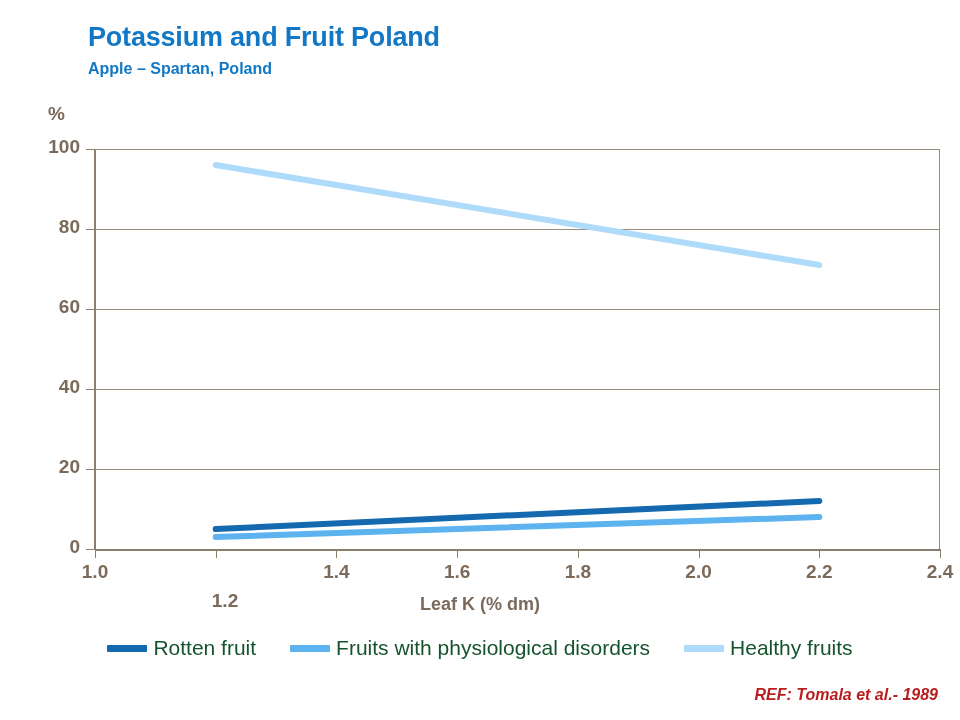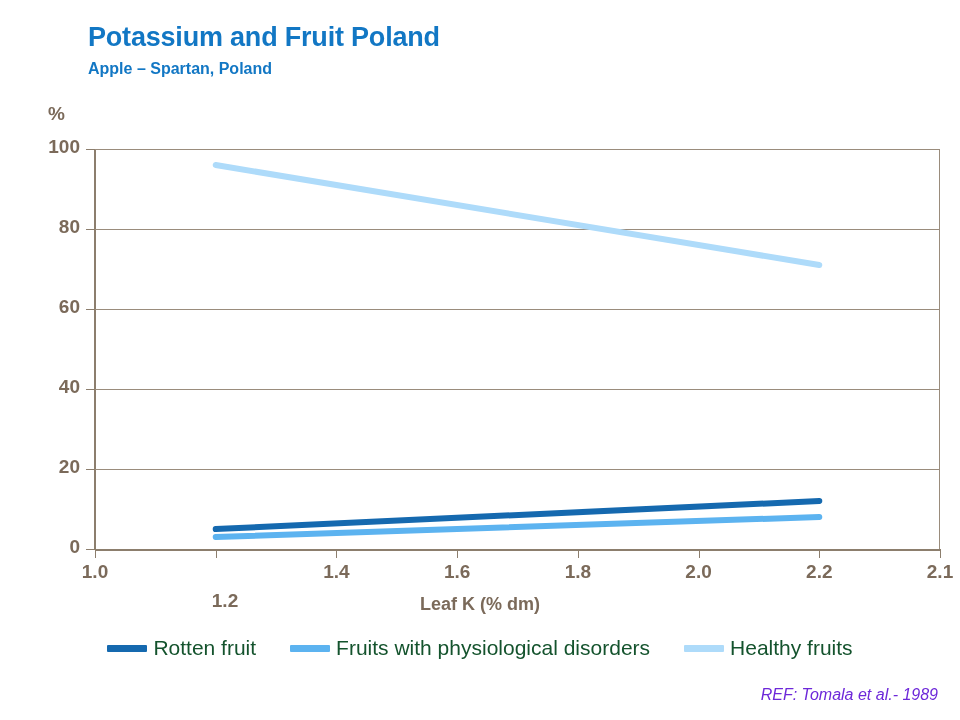--- a/index.html
+++ b/index.html
@@ -163,23 +163,23 @@
     font-size: 21px;
     color: #14532d;
     white-space: nowrap;
   }
   
   .reference {
     position: absolute;
     right: 22px;
     top: 686px;
     font-size: 16px;
-    font-weight: normal;
+    font-weight: bold;
     font-style: italic;
-    color: #6d28d9;
+    color: #b91c1c;
     white-space: nowrap;
   }
 </style>
 </head>
 <body>
 
 <div class="chart-root">
 
   <div class="title">Potassium and Fruit Poland</div>
   <div class="subtitle">Apple – Spartan, Poland</div>
@@ -223,21 +223,21 @@
       <div class="x-label" style="left: 336.429px;">1.4</div>
       <div class="x-tick" style="left: 457.143px;"></div>
       <div class="x-label" style="left: 457.143px;">1.6</div>
       <div class="x-tick" style="left: 577.857px;"></div>
       <div class="x-label" style="left: 577.857px;">1.8</div>
       <div class="x-tick" style="left: 698.571px;"></div>
       <div class="x-label" style="left: 698.571px;">2.0</div>
       <div class="x-tick" style="left: 819.286px;"></div>
       <div class="x-label" style="left: 819.286px;">2.2</div>
       <div class="x-tick" style="left: 940px;"></div>
-      <div class="x-label" style="left: 940px;">2.1</div>
+      <div class="x-label" style="left: 940px;">2.4</div>
     </div>
 
   <div class="plot">
     <div id="gridlines-layer">
         <div class="gridline axis-zero" style="top: 400px;"></div>
         <div class="gridline" style="top: 320px;"></div>
         <div class="gridline" style="top: 240px;"></div>
         <div class="gridline" style="top: 160px;"></div>
         <div class="gridline" style="top: 80px;"></div>
         <div class="gridline" style="top: 0px;"></div>

